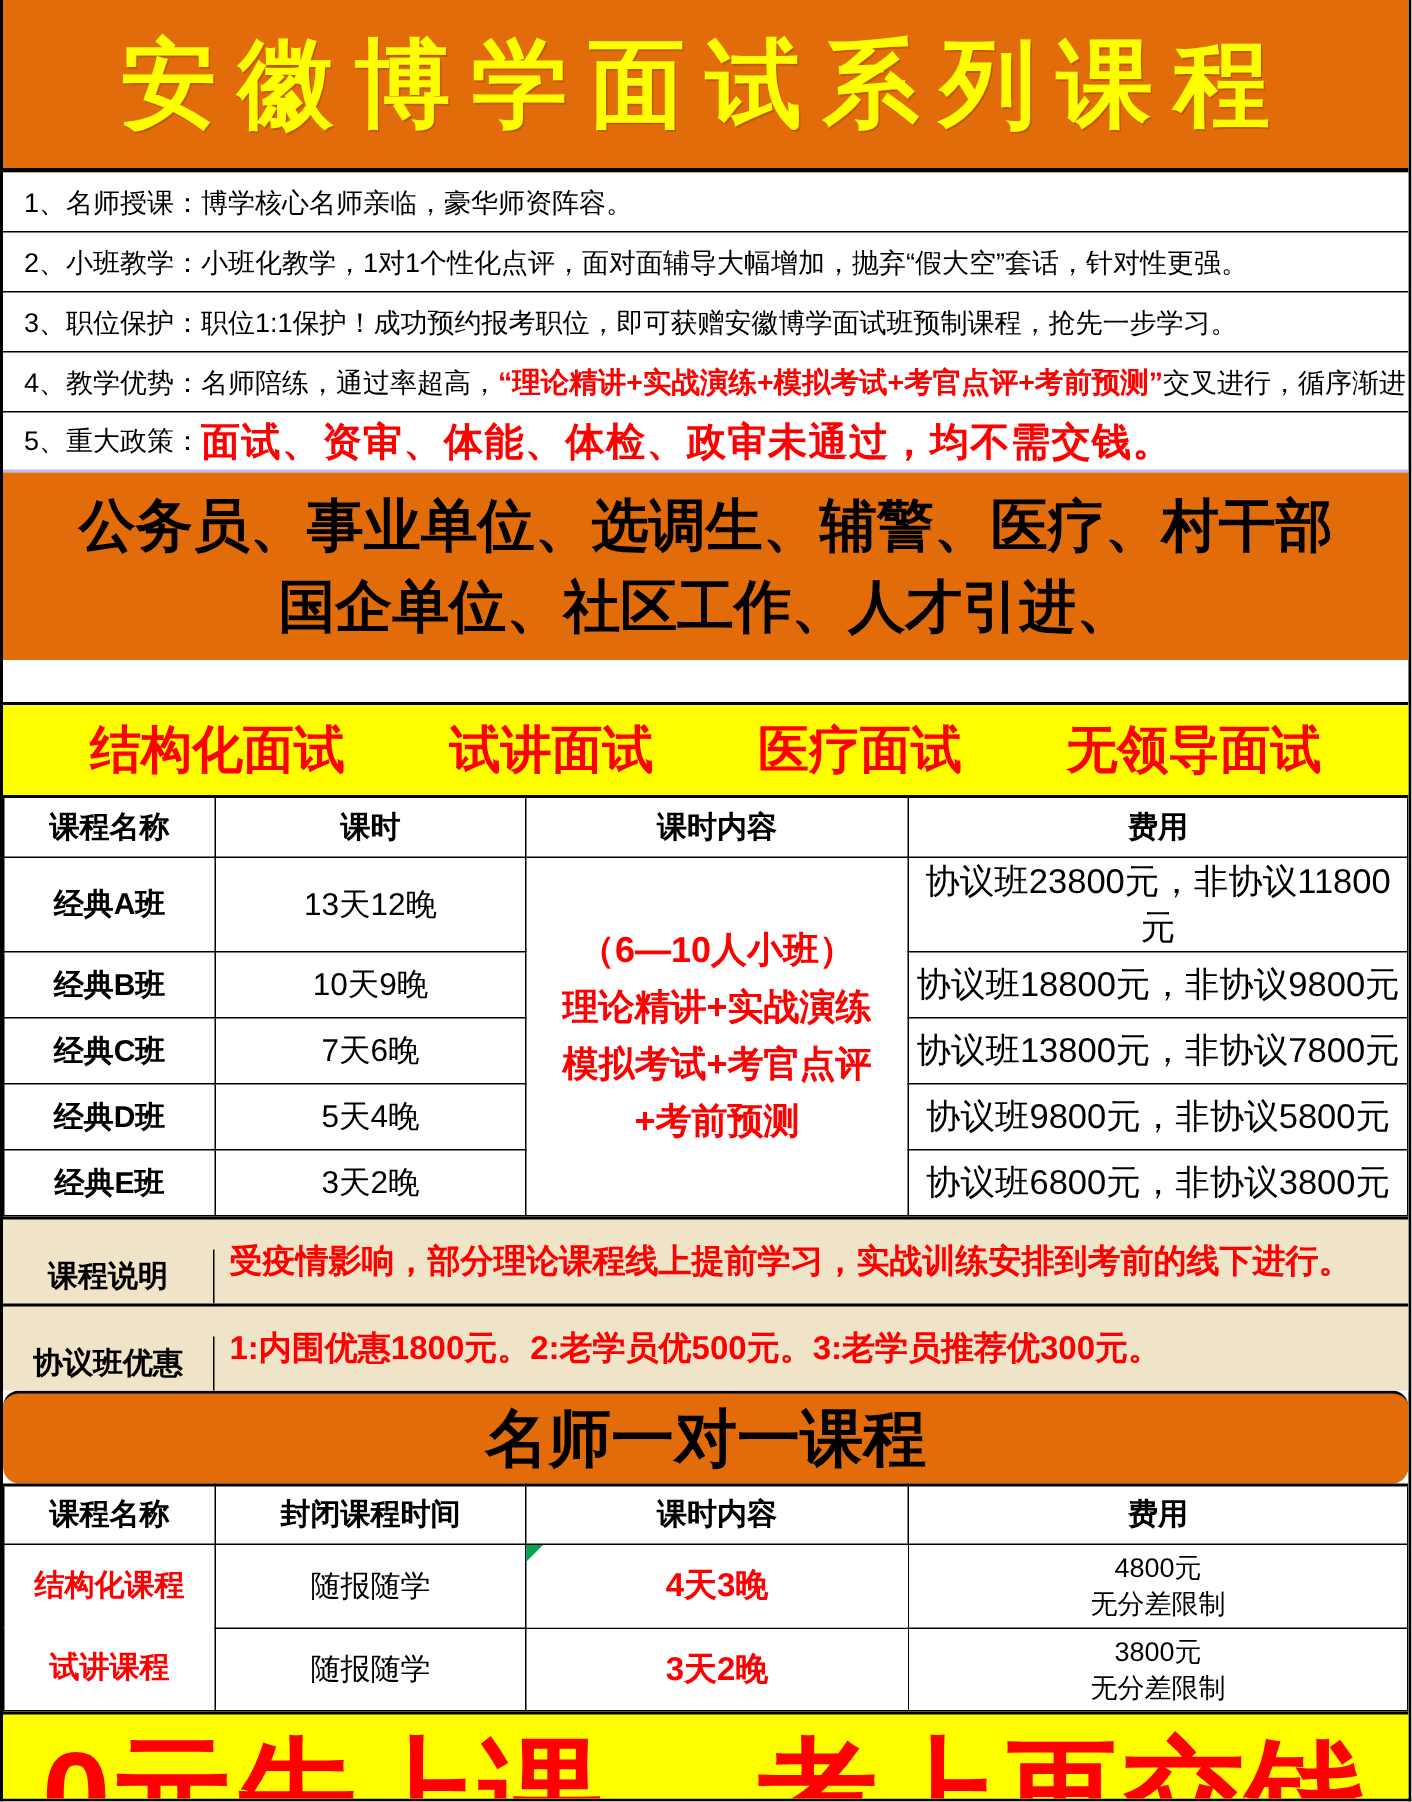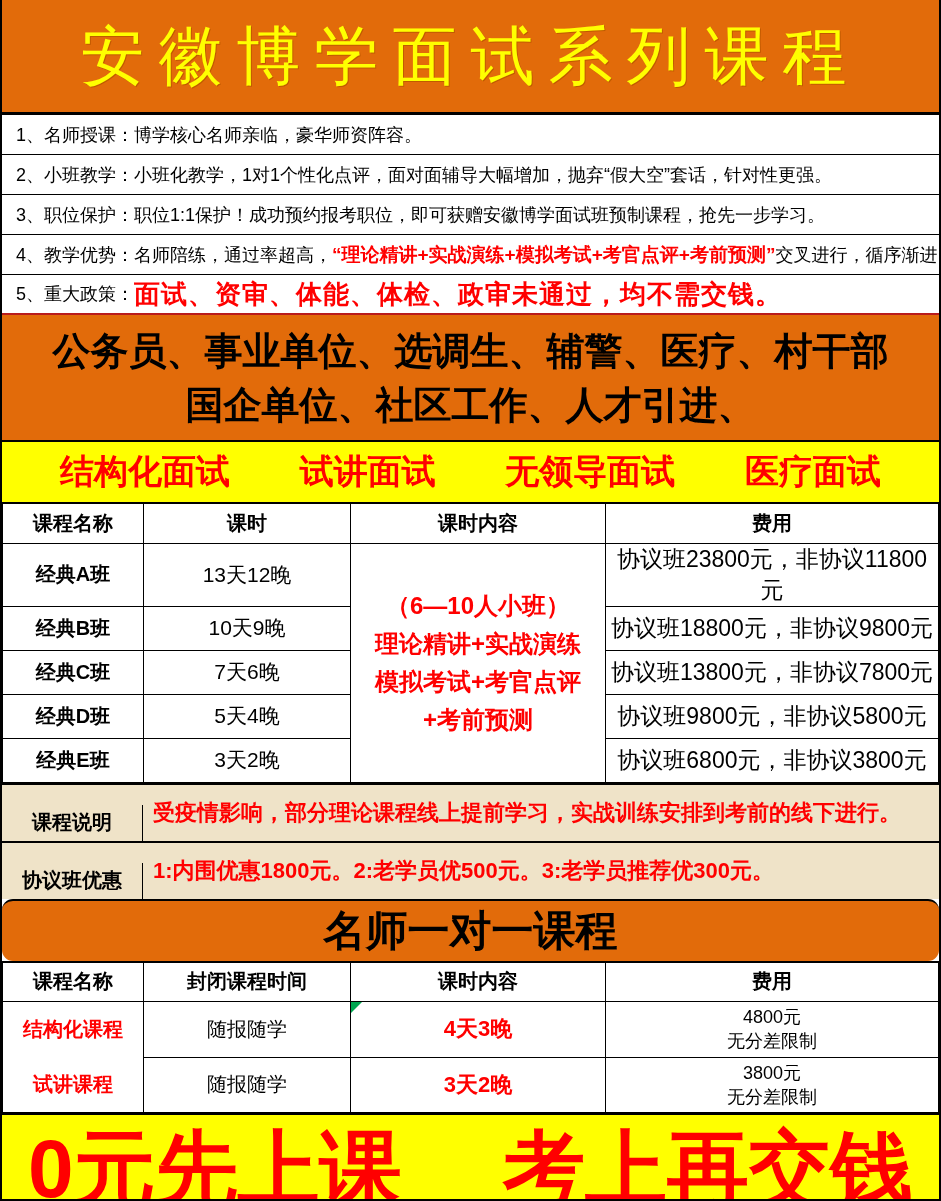--- a/index.html
+++ b/index.html
@@ -18,52 +18,52 @@
 
   
   .header-banner {
     height:115px; background:#E26B0A;
     display:flex; align-items:center; justify-content:center;
     border-bottom:3px solid #000;
     flex:0 0 auto;
   }
   .header-banner .title {
     font-family:"DejaVu Serif", serif;
-    font-weight:normal; font-size:64px; color:#FFFF00;
+    font-weight:bold; font-size:64px; color:#FFFF00;
     letter-spacing:14px; white-space:nowrap;
     text-shadow:1px 1px 0 #c05a00;
   }
 
   
   .features { flex:0 0 auto; background:#fff; }
   .feature-row {
     height:40px; display:flex; align-items:center;
     padding-left:14px; border-bottom:1px solid #000;
     font-size:18px; color:#000; white-space:nowrap;
   }
-  .feature-row:last-child { border-bottom:2px solid #b91c1c; }
+  .feature-row:last-child { border-bottom:2px solid #c4b5fd; }
   .feature-hl { color:#FF0000; font-weight:bold; font-size:19px; }
   .feature-row.policy .feature-hl {
     font-family:Liberation Mono, monospace;
     font-size:26px; letter-spacing:1px;
   }
 
   
   .audience-banner {
     height:125px; background:#E26B0A; color:#000;
     display:flex; flex-direction:column; align-items:center; justify-content:center;
     font-weight:bold; font-size:38px; line-height:54px;
     flex:0 0 auto; white-space:nowrap;
   }
 
   
   .types-banner {
     height:62px; background:#FFFF00; border-top:2px solid #000;
     display:flex; align-items:center; justify-content:space-between;
-    padding:0 58px; flex:0 0 auto;
+    padding:0 58px; flex:0 0 auto;margin-top:28px;
   }
   .types-banner .type-item {
     color:#FF0000; font-weight:bold; font-size:34px; white-space:nowrap;
   }
 
   
   table { border-collapse:collapse; width:100%; table-layout:fixed; flex:0 0 auto; }
   th, td { border:1px solid #000; text-align:center; vertical-align:middle; background:#fff; }
   th { height:40px; font-size:20px; font-weight:bold; color:#000; }
   .course-table { border-top:2px solid #000; }
@@ -147,22 +147,22 @@
   </div>
 
   <div class="audience-banner">
     <div>公务员、事业单位、选调生、辅警、医疗、村干部</div>
     <div>国企单位、社区工作、人才引进、</div>
   </div>
 
   <div class="types-banner">
     <span class="type-item">结构化面试</span>
     <span class="type-item">试讲面试</span>
+    <span class="type-item">医疗面试</span>
     <span class="type-item">无领导面试</span>
-    <span class="type-item">医疗面试</span>
   </div>
 
   <table class="course-table">
     <colgroup>
         <col style="width:141px">
         <col style="width:207px">
         <col style="width:255px">
         <col>
       </colgroup>
     <tbody>

